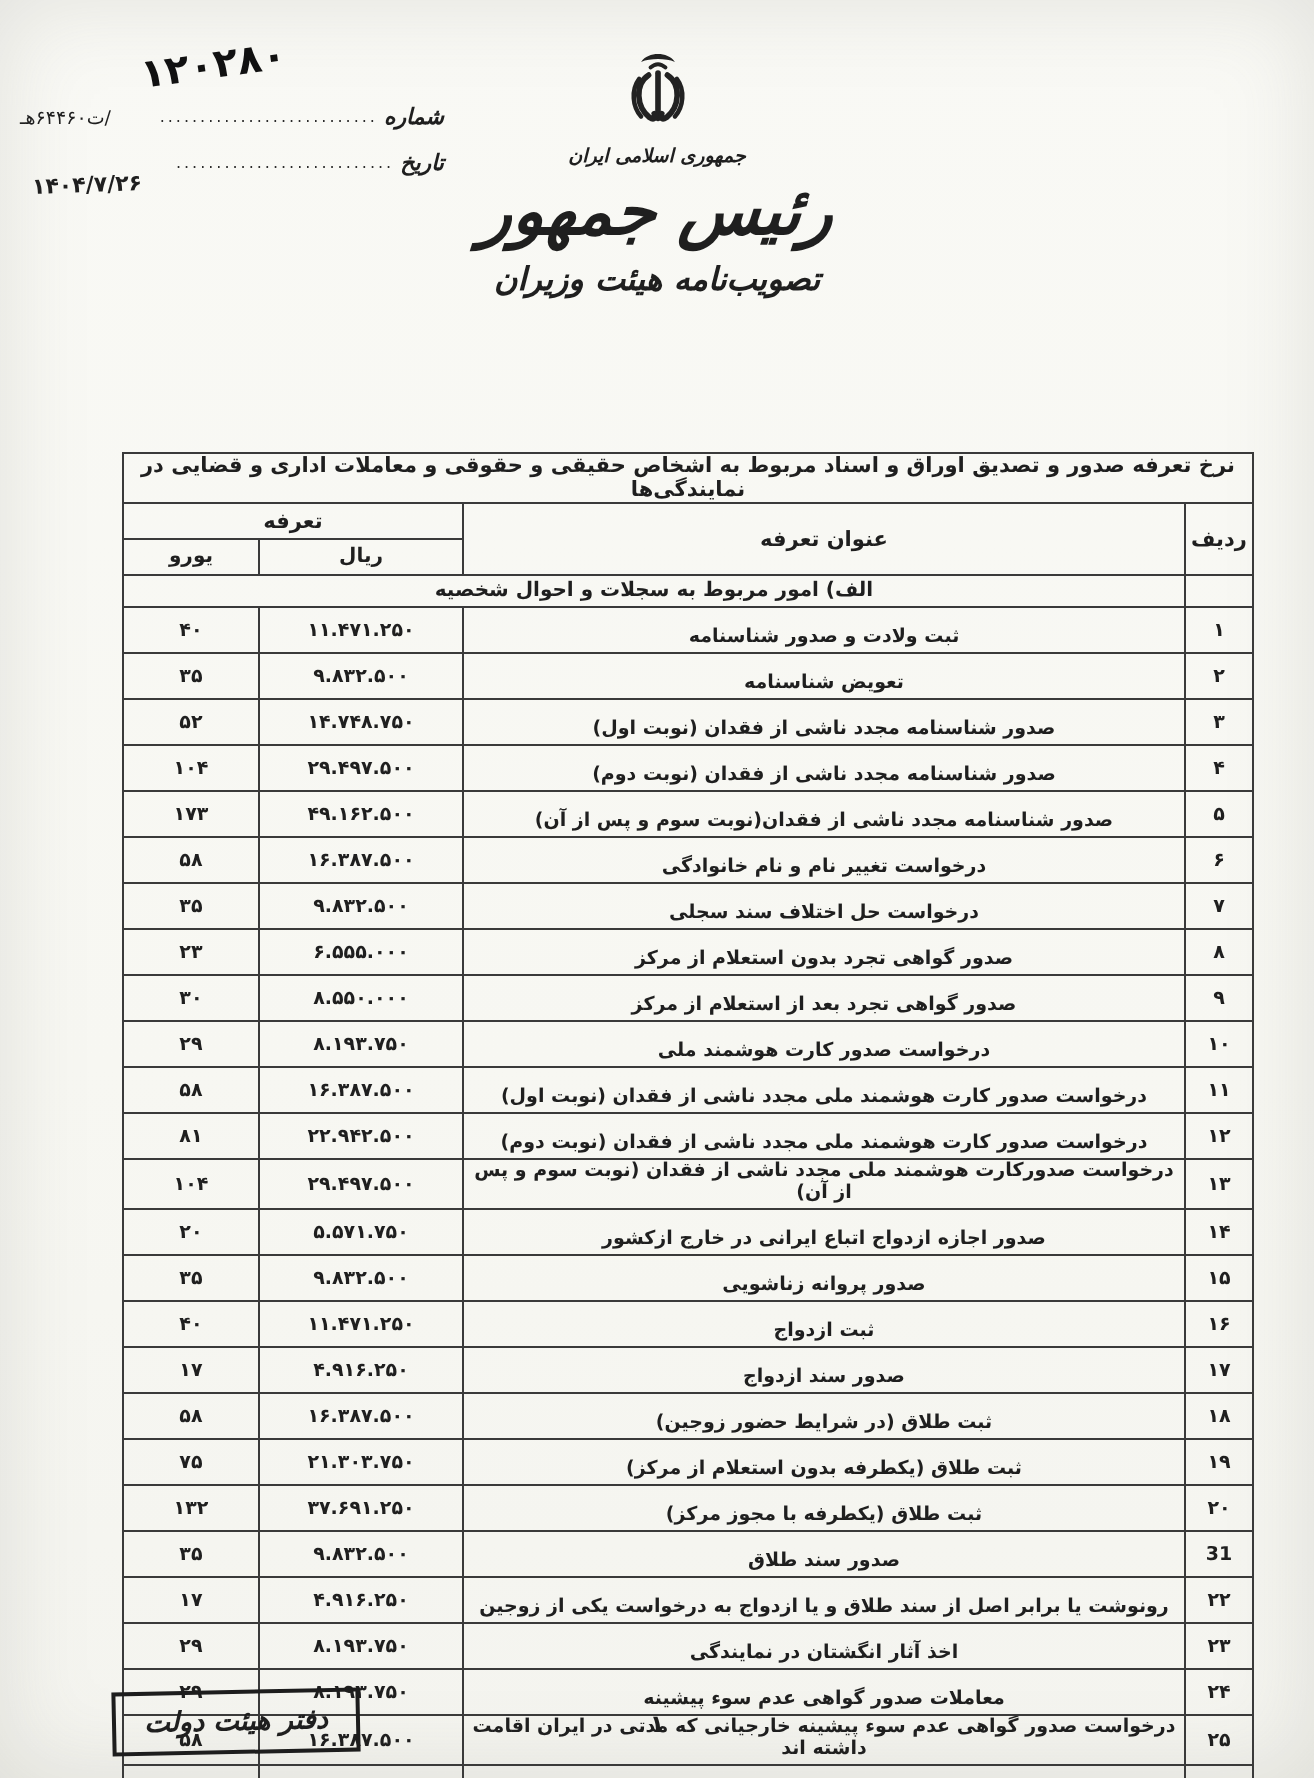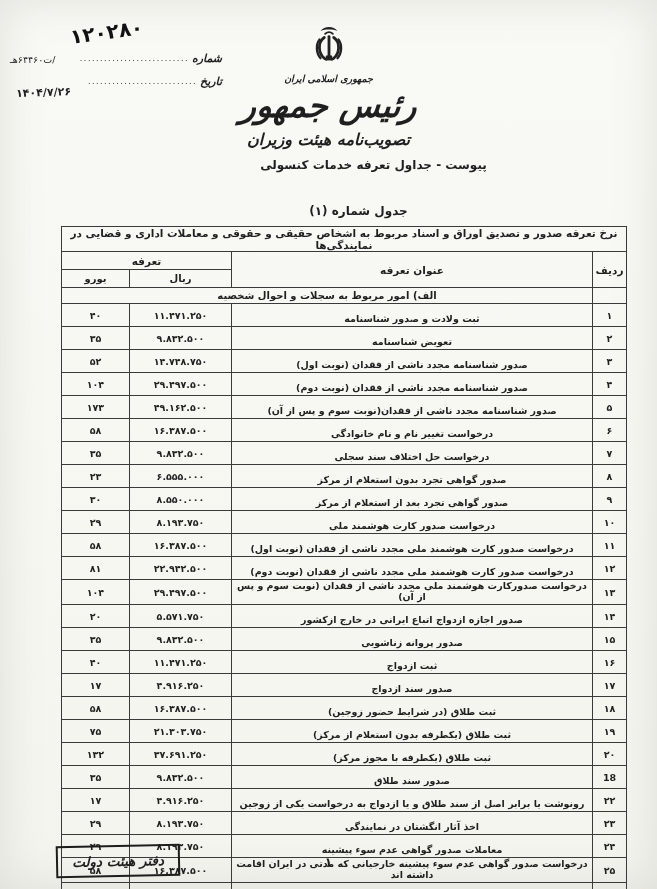--- a/index.html
+++ b/index.html
@@ -86,23 +86,21 @@
       <span class="dots">...........................</span>
       <span class="suffix">/ت۶۴۴۶۰هـ</span>
     </div>
     <div class="dotline line-date">
       <span class="lbl">تاریخ</span>
       <span class="dots">...........................</span>
     </div>
     <div class="hand-date">۱۴۰۴/۷/۲۶</div>
   </div>
 
-  <div class="attachment-title">پیوست - جداول تعرفه خدمات کنسولی</div>
-
-  <div class="table-caption">جدول شماره (۱)</div>
+
 
   <table class="tariff">
     <colgroup>
       <col style="width:34px">
         <col style="width:361px">
         <col style="width:102px">
         <col style="width:68px">
     </colgroup>
     <tbody>
       <tr>
@@ -237,21 +235,21 @@
           <td class="c-rial">۲۱.۳۰۳.۷۵۰</td>
           <td class="c-euro">۷۵</td>
         </tr>
         <tr class="data-row">
           <td class="c-no">۲۰</td>
           <td class="c-title">ثبت طلاق (یکطرفه با مجوز مرکز)</td>
           <td class="c-rial">۳۷.۶۹۱.۲۵۰</td>
           <td class="c-euro">۱۳۲</td>
         </tr>
         <tr class="data-row">
-          <td class="c-no">18</td>
+          <td class="c-no">31</td>
           <td class="c-title">صدور سند طلاق</td>
           <td class="c-rial">۹.۸۳۲.۵۰۰</td>
           <td class="c-euro">۳۵</td>
         </tr>
         <tr class="data-row">
           <td class="c-no">۲۲</td>
           <td class="c-title">رونوشت یا برابر اصل از سند طلاق و یا ازدواج به درخواست یکی از زوجین</td>
           <td class="c-rial">۴.۹۱۶.۲۵۰</td>
           <td class="c-euro">۱۷</td>
         </tr>

